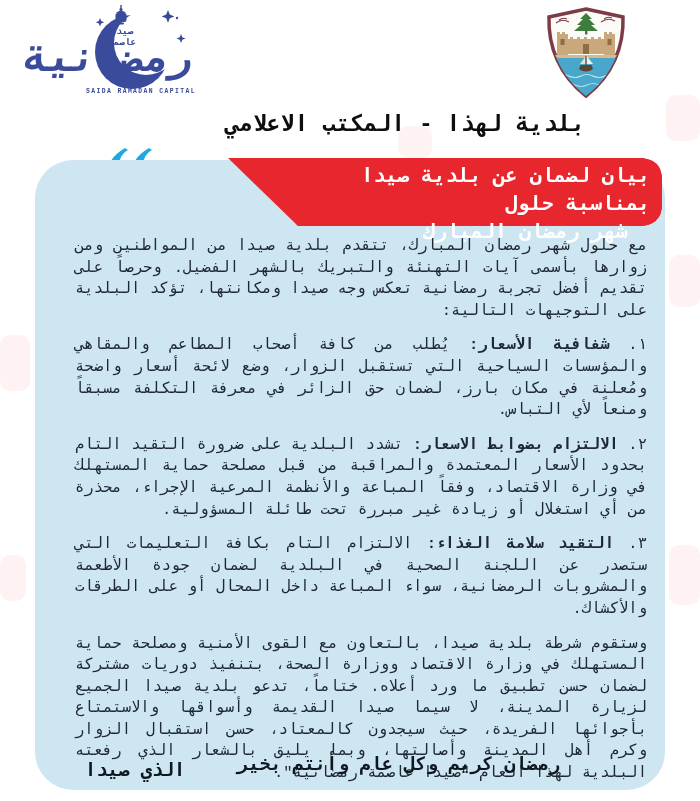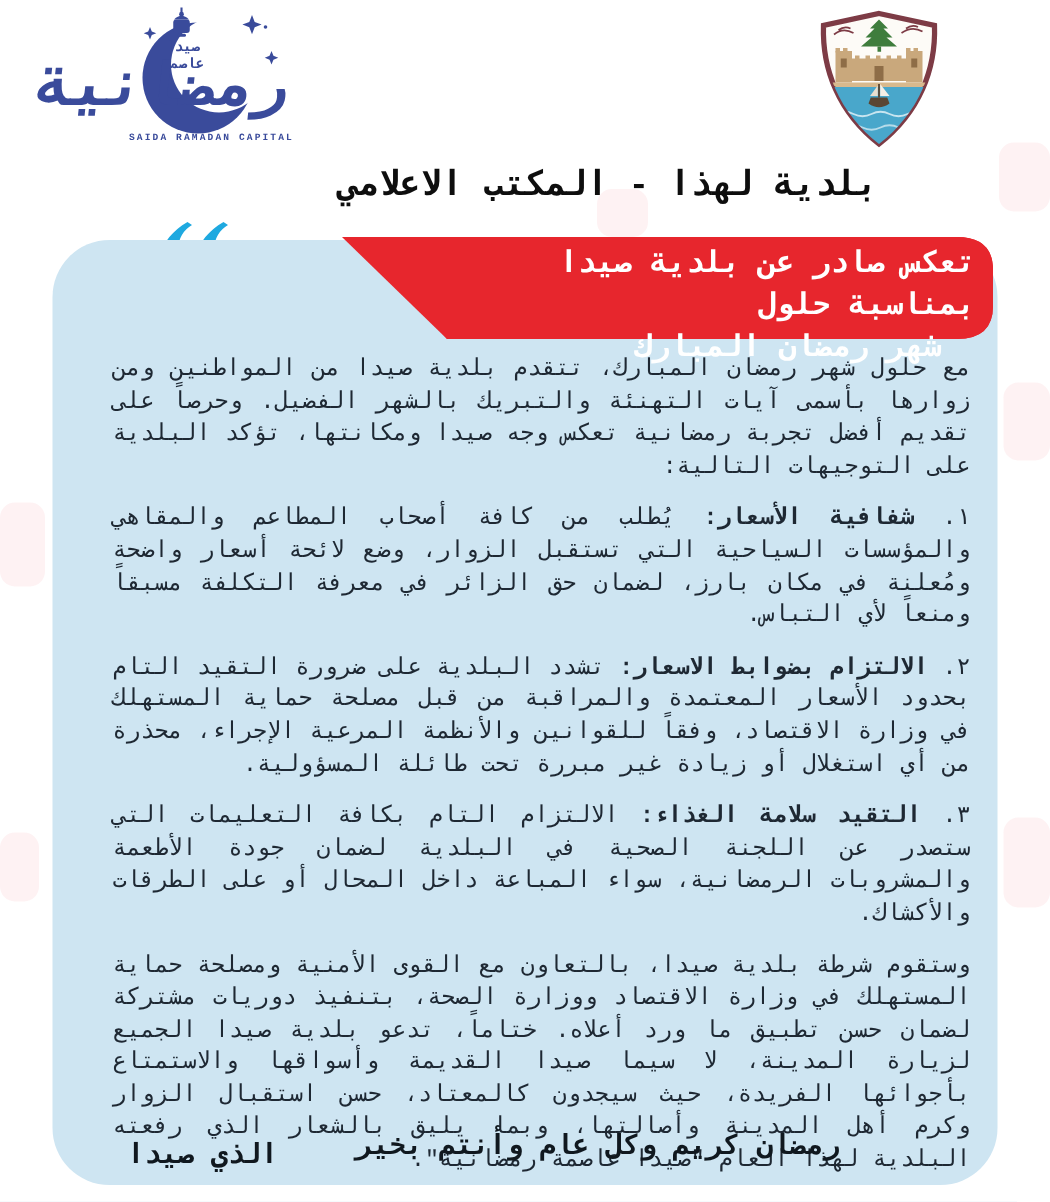--- a/index.html
+++ b/index.html
@@ -157,30 +157,30 @@
   </svg>
 
   <div class="bluebox"></div>
 
   <svg class="ribbon" width="446" height="76" viewBox="0 0 446 76">
     <path d="M18,4 L416,4 Q440,4 440,26 L440,50 Q440,72 416,72 L76,72 Z
              M18,4 L6,4 Z" fill="#e7262d"></path>
     <path d="M6,4 L76,72 L416,72 Q440,72 440,50 L440,26 Q440,4 416,4 L18,4 Q10,4 6,4 Z" fill="#e7262d"></path>
   </svg>
   <div class="banner-text">
-    <div class="l1">تعكس صادر عن بلدية صيدا بمناسبة حلول</div>
+    <div class="l1">بيان لضمان عن بلدية صيدا بمناسبة حلول</div>
     <div class="l2">شهر رمضان المبارك</div>
   </div>
 
   <div class="content">
     <p class="para">مع حلول شهر رمضان المبارك، تتقدم بلدية صيدا من المواطنين ومن زوارها بأسمى آيات التهنئة والتبريك بالشهر الفضيل. وحرصاً على تقديم أفضل تجربة رمضانية تعكس وجه صيدا ومكانتها، تؤكد البلدية على التوجيهات التالية:</p>
     <div>
   <p class="para"><span>١.</span> <b>شفافية الأسعار:</b> <span>يُطلب من كافة أصحاب المطاعم والمقاهي والمؤسسات السياحية التي تستقبل الزوار، وضع لائحة أسعار واضحة ومُعلنة في مكان بارز، لضمان حق الزائر في معرفة التكلفة مسبقاً ومنعاً لأي التباس.</span></p>
 
-  <p class="para"><span>٢.</span> <b>الالتزام بضوابط الاسعار:</b> <span>تشدد البلدية على ضرورة التقيد التام بحدود الأسعار المعتمدة والمراقبة من قبل مصلحة حماية المستهلك في وزارة الاقتصاد، وفقاً للقوانين والأنظمة المرعية الإجراء، محذرة من أي استغلال أو زيادة غير مبررة تحت طائلة المسؤولية.</span></p>
+  <p class="para"><span>٢.</span> <b>الالتزام بضوابط الاسعار:</b> <span>تشدد البلدية على ضرورة التقيد التام بحدود الأسعار المعتمدة والمراقبة من قبل مصلحة حماية المستهلك في وزارة الاقتصاد، وفقاً المباعة والأنظمة المرعية الإجراء، محذرة من أي استغلال أو زيادة غير مبررة تحت طائلة المسؤولية.</span></p>
 
   <p class="para"><span>٣.</span> <b>التقيد سلامة الغذاء:</b> <span>الالتزام التام بكافة التعليمات التي ستصدر عن اللجنة الصحية في البلدية لضمان جودة الأطعمة والمشروبات الرمضانية، سواء المباعة داخل المحال أو على الطرقات والأكشاك.</span></p>
 
 </div>
     <p class="para">وستقوم شرطة بلدية صيدا، بالتعاون مع القوى الأمنية ومصلحة حماية المستهلك في وزارة الاقتصاد ووزارة الصحة، بتنفيذ دوريات مشتركة لضمان حسن تطبيق ما ورد أعلاه. ختاماً، تدعو بلدية صيدا الجميع لزيارة المدينة، لا سيما صيدا القديمة وأسواقها والاستمتاع بأجوائها الفريدة، حيث سيجدون كالمعتاد، حسن استقبال الزوار وكرم أهل المدينة وأصالتها، وبما يليق بالشعار الذي رفعته البلدية لهذا العام "صيدا عاصمة رمضانية".</p>
   </div>
 
   <div class="greeting">رمضان كريم وكل عام وأنتم بخير</div>
   <div class="signature">الذي صيدا</div>
 

